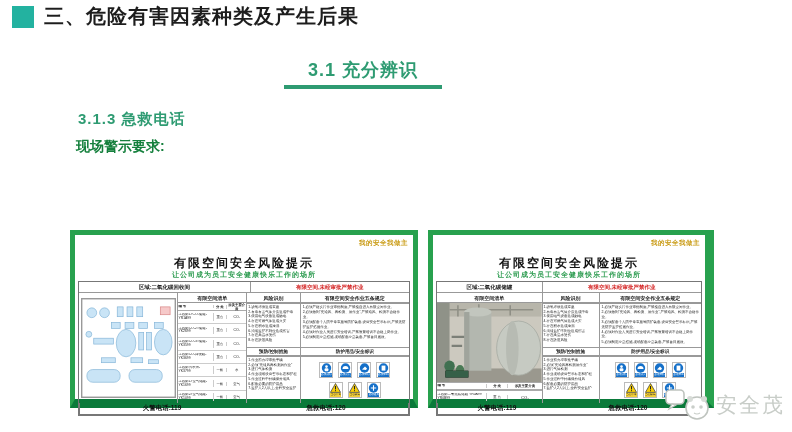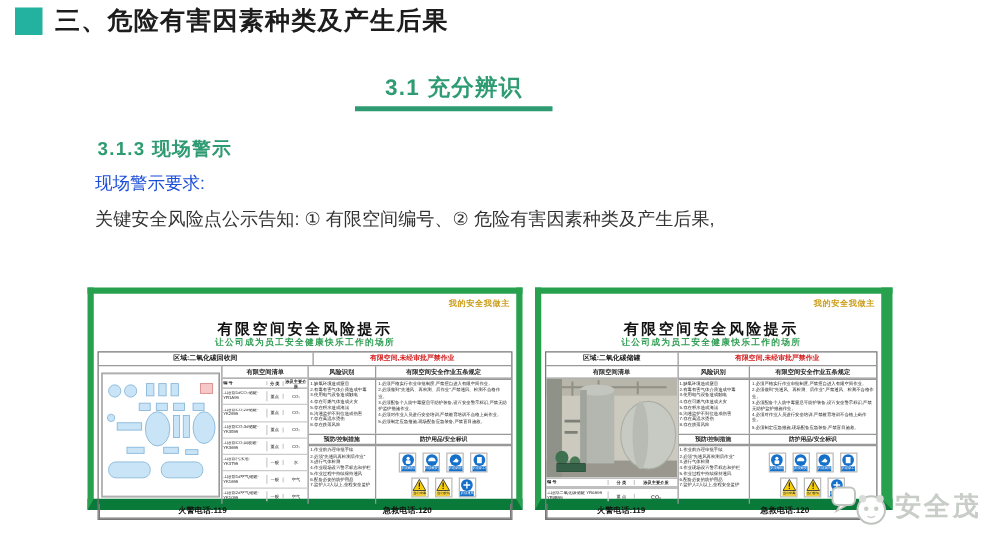--- a/index.html
+++ b/index.html
@@ -10,21 +10,21 @@
   
   #hdr-square { left:12px; top:6px; width:22px; height:22px; background:#23b2a0; }
   #hdr-title { left:44px; top:3px; font-size:20px; font-weight:bold; color:#1d1d1d; letter-spacing:1px; }
 
   
   #sec-wrap { left:0; top:58px; width:726px; text-align:center; }
   #sec-title { font-size:18px; font-weight:bold; color:#2e9b72; letter-spacing:1px; }
   #sec-underline { width:158px; height:4px; background:#2e9b72; margin:3px auto 0 auto; }
 
   #subsec { left:78px; top:110px; font-size:15px; font-weight:bold; color:#2e9b72; letter-spacing:1px; }
-  #req-label { left:76px; top:138px; font-size:14px; font-weight:normal; color:#1d4ed8; }
+  #req-label { left:76px; top:138px; font-size:14px; font-weight:bold; color:#15803d; }
   #body-text { left:76px; top:161px; width:660px; font-size:14.5px; color:#333; line-height:31px; }
 
   
   .poster { background:#fff; border:5px solid #28a14e; border-bottom:9px solid #0a7a3a; }
   #poster-left  { left:70px;  top:230px; width:348px; height:178px; }
   #poster-right { left:428px; top:230px; width:286px; height:178px; border-right:9px solid #28a14e; }
   .poster-inner { position:relative; width:100%; height:100%; padding:2px 3px; }
   .p-title { text-align:center; font-size:12px; font-weight:bold; color:#111; letter-spacing:2px; line-height:14px;margin-top:19px; }
   .p-stamp { position:absolute; right:5px; top:4px; font-size:6.5px; font-weight:bold; color:#c99a12; letter-spacing:0.5px; }
   .p-sub { text-align:center; font-size:7px; font-weight:bold; color:#2f9d52; letter-spacing:1px; line-height:9px; }
@@ -60,37 +60,36 @@
   .sign-label.warn { background:#f2cf3a; color:#222; }
   .p-phones { display:flex; height:12px; align-items:center; border:1px solid #777; border-top:none; }
   .ph { width:50%; text-align:center; font-size:6.5px; font-weight:bold; color:#111; }
   .photo-col { width:40%; border-right:1px solid #999; display:flex; flex-direction:column; }
   .photo-box { flex:1; overflow:hidden; }
   .data-row { display:flex; height:13px; align-items:center; border-top:1px solid #aaa; font-size:3.4px; }
   .diag-svg-wrap { border:0.5px solid #999; }
 
   
   #logo { left:664px; top:384px; width:128px; height:42px; display:flex; align-items:center; color:#c5cac5; }
-  #logo-text { font-size:21px; font-weight:bold; letter-spacing:2px; color:#c8cdc8; }
+  #logo-text { font-size:21px; font-weight:normal; letter-spacing:2px; color:#c8cdc8; }
 </style>
 </head>
 <body>
 
 <div class="abs" id="hdr-square"></div>
 <div class="abs" id="hdr-title">三、危险有害因素种类及产生后果</div>
 
 <div class="abs" id="sec-wrap">
   <div id="sec-title">3.1  充分辨识</div>
   <div id="sec-underline"></div>
 </div>
 
-<div class="abs" id="subsec">3.1.3  现场警示</div>
+<div class="abs" id="subsec">3.1.3  急救电话</div>
 <div class="abs" id="req-label">现场警示要求:</div>
 <div class="abs" id="body-text">
-  <div>关键安全风险点公示告知: ① 有限空间编号、② 危险有害因素种类及产生后果,</div>
 </div>
 
 <div class="abs poster" id="poster-left">
   <div class="poster-inner">
     <div class="p-title">有限空间安全风险提示</div>
     <div class="p-stamp">我的安全我做主</div>
     <div class="p-sub">让公司成为员工安全健康快乐工作的场所</div>
     <div class="p-table">
       <div class="p-row-region">
         <div class="region-cell">区域:二氧化碳回收间</div>

